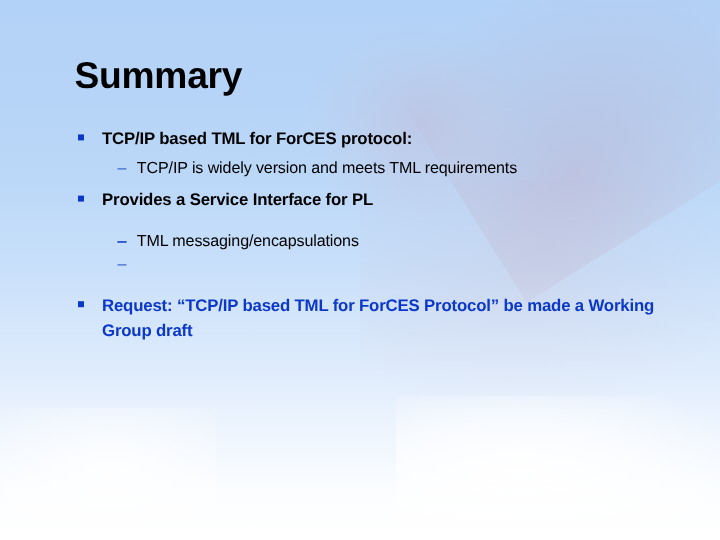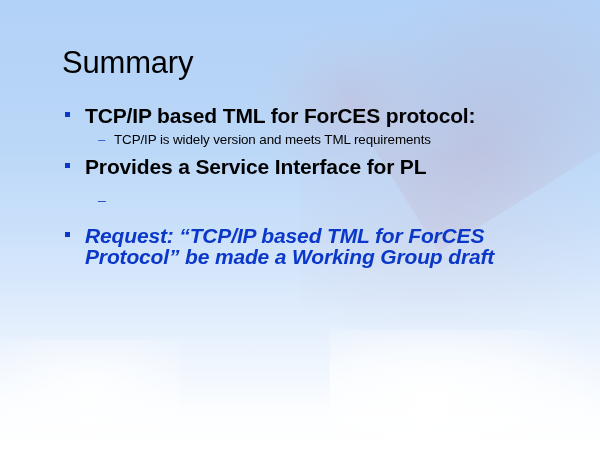--- a/index.html
+++ b/index.html
@@ -98,55 +98,54 @@
     top: 0;
     width: 600px;
     height: 450px;
   }
 
   .slide-title {
     position: absolute;
     left: 62px;
     top: 47px;
     font-size: 31px;
-    font-weight: normal;
+    font-weight: bold;
     color: #000000;
     letter-spacing: -0.2px;
     line-height: 1.05;
     white-space: nowrap;
   }
 
   .body-block {
     position: absolute;
     left: 62px;
     top: 105px;
     width: 510px;
   }
 
   
   .lvl1 {
     position: relative;
     padding-left: 23px;
-    font-size: 21px;
+    font-size: 14px;
     font-weight: bold;
     color: #000000;
     line-height: 21px;
     letter-spacing: -0.15px;
   }
   .lvl1 .mark {
     position: absolute;
     left: 3px;
     top: 7px;
     width: 5px;
     height: 5px;
     background: #0b38c8;
   }
   .lvl1.blue {
     color: #0b38c8;
-    font-style: italic;
   }
 
   
   .lvl2 {
     position: relative;
     padding-left: 52px;
     font-size: 13.4px;
     font-weight: normal;
     color: #000000;
     line-height: 19px;
@@ -222,20 +221,21 @@
       <div class="lvl2">
         <span class="mark">–</span>
       </div>
 
       <div class="lvl2">
         <span class="mark">–</span>
       </div>
 
       <div class="lvl2">
         <span class="mark">–</span>
+        <span>TML messaging/encapsulations</span>
       </div>
 
       <div class="lvl2">
         <span class="mark">–</span>
       </div>
 
       <div class="gap-lg"></div>
 
       <div class="lvl1 blue">
         <span class="mark"></span>

